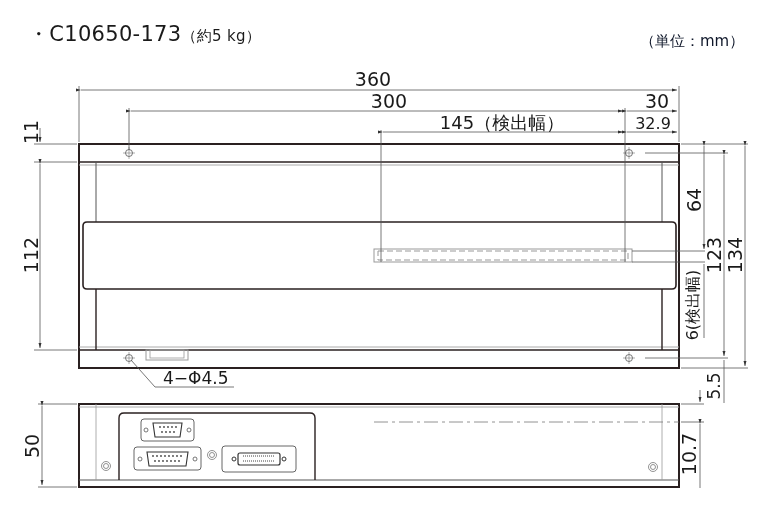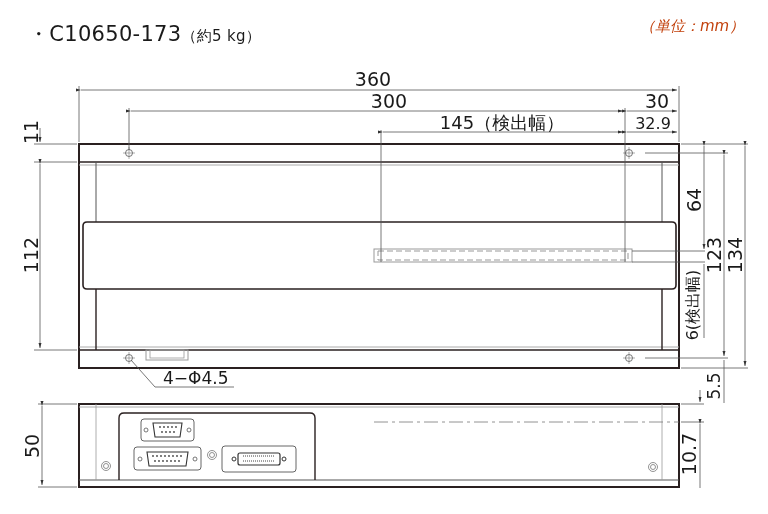--- a/index.html
+++ b/index.html
@@ -1,21 +1,21 @@
 <!DOCTYPE html>
 <html><head>
 <meta charset="utf-8">
 <style>
   html,body{margin:0;padding:0;background:#fff;}
   body{width:768px;height:514px;overflow:hidden;position:relative;font-family:"DejaVu Sans","Liberation Sans",sans-serif;}
   svg{position:absolute;left:0;top:0;}
   .t{font-family:"DejaVu Sans","Liberation Sans",sans-serif;fill:#1a1a1a;}
   .title{position:absolute;left:28px;top:20px;font-size:21px;color:#1a1a1a;letter-spacing:0.3px;}
   .title .sub{font-size:15px;text-align:center;}
-  .unit{position:absolute;left:640px;top:17px;font-size:15px;color:#c2410c;font-style:italic;}
+  .unit{position:absolute;left:640px;top:32px;font-size:15px;color:#0f172a;}
 </style>
 </head>
 <body>
 
 <div class="title">
   <span>・</span><span>C10650-173</span><span class="sub">（約5 kg）</span>
 </div>
 <div class="unit">（単位：mm）</div>
 
 <svg width="768" height="514" viewBox="0 0 768 514">

